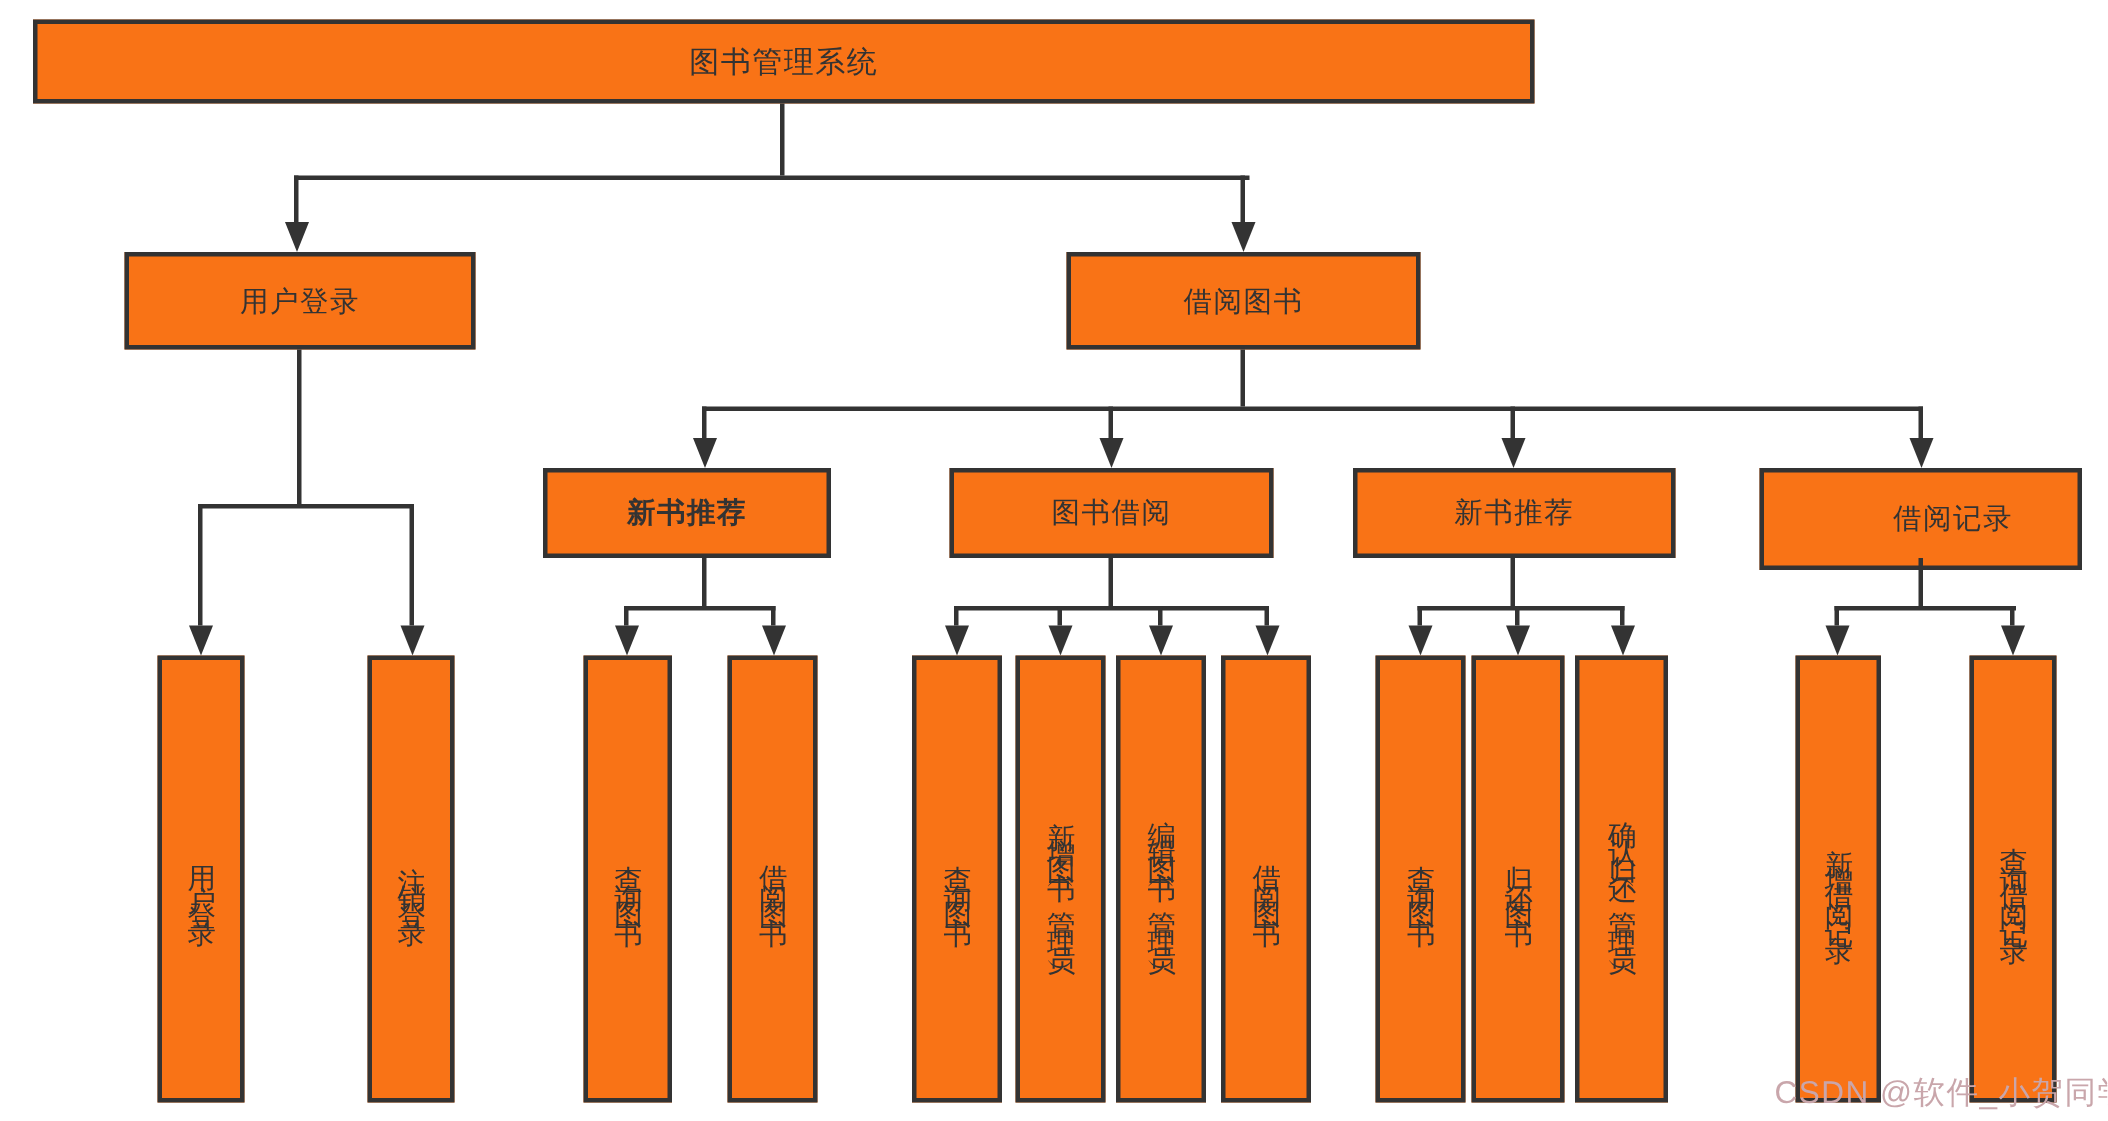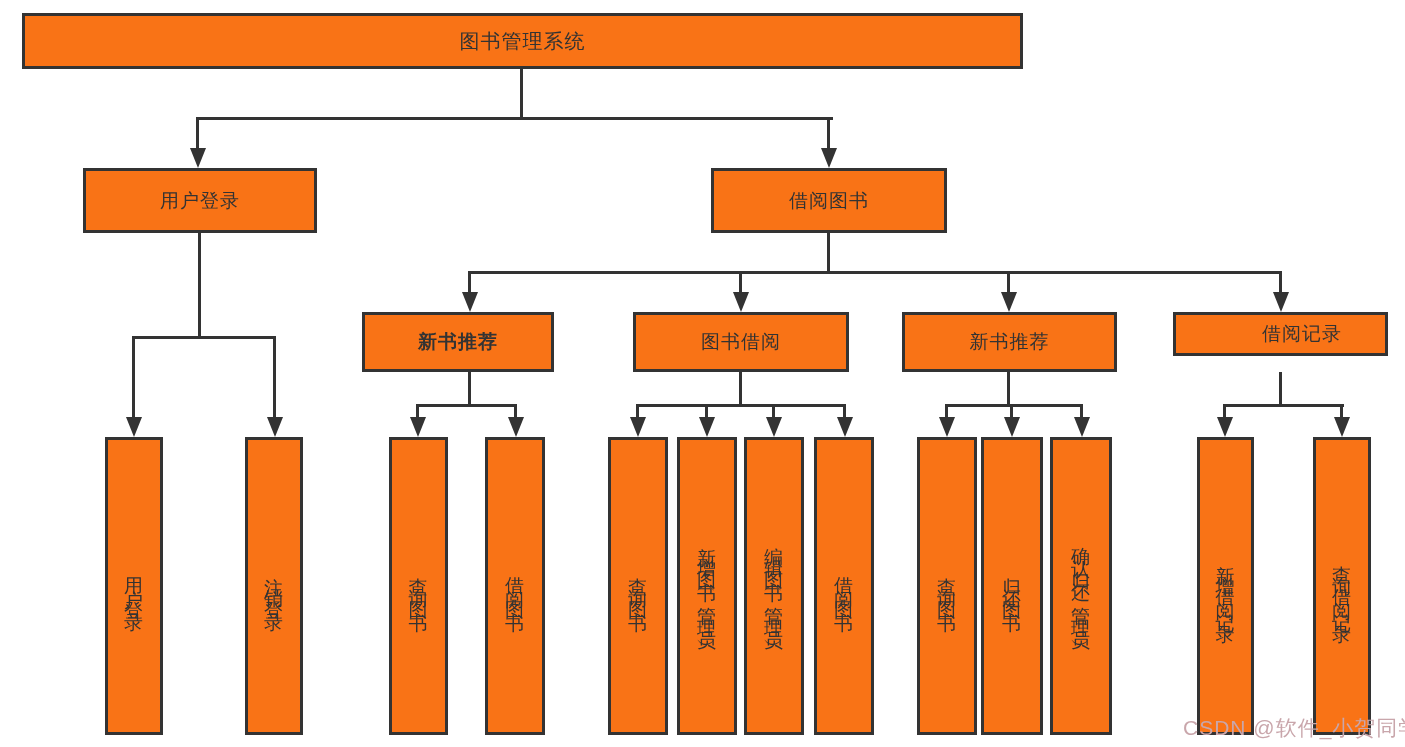--- a/index.html
+++ b/index.html
@@ -70,21 +70,21 @@
   </div>
 
   <div class="box" style="left:633px;top:312px;width:216px;height:60px;">
     <span class="hlabel">图书借阅</span>
   </div>
 
   <div class="box" style="left:902px;top:312px;width:215px;height:60px;">
     <span class="hlabel">新书推荐</span>
   </div>
 
-  <div class="box" style="left:1173px;top:312px;width:215px;height:44px;padding-left:43px;">
+  <div class="box" style="left:1173px;top:312px;width:215px;height:68px;padding-left:43px;">
     <span class="hlabel">借阅记录</span>
   </div>
 
   <div class="box vbox" style="left:105px;top:437px;width:58px;height:298px;">
     <span class="vlabel">用户登录</span>
   </div>
   <div class="box vbox" style="left:245px;top:437px;width:58px;height:298px;">
     <span class="vlabel">注销登录</span>
   </div>
 

